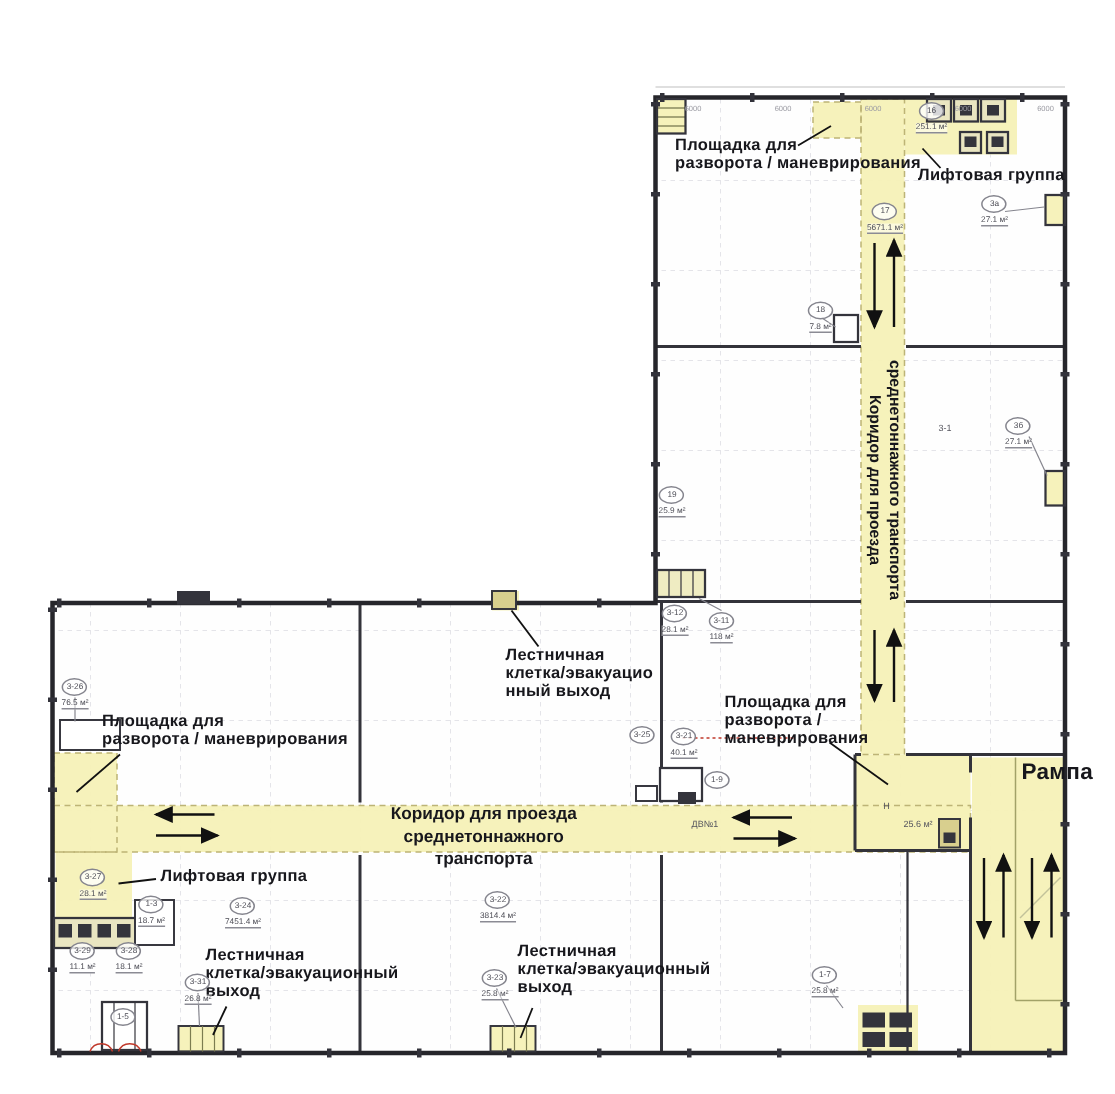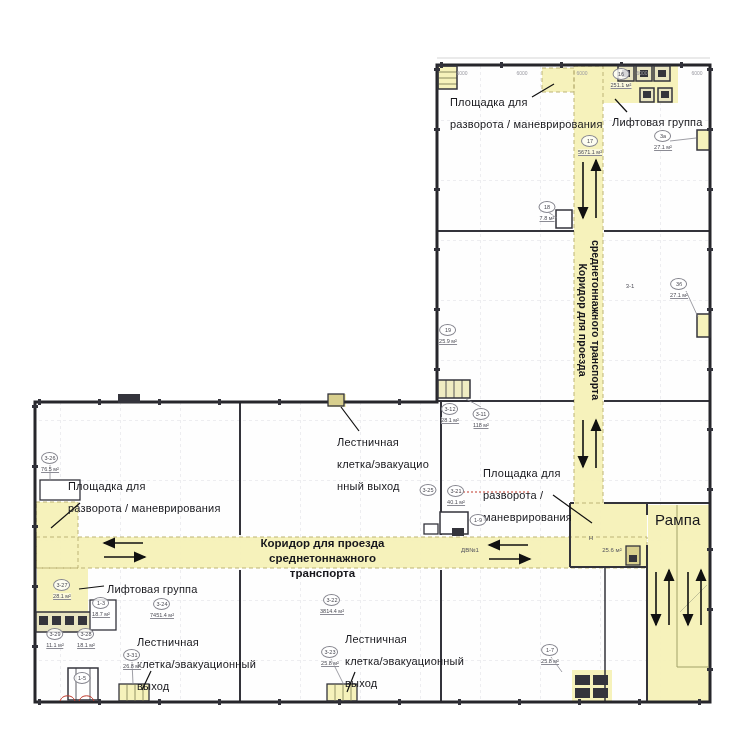--- a/index.html
+++ b/index.html
@@ -1,21 +1,21 @@
 <!DOCTYPE html>
 <html><head>
 <meta charset="utf-8">
 <style>
   html,body{margin:0;padding:0;background:#ffffff;}
   .plan{position:relative;width:743px;height:729px;background:#ffffff;overflow:hidden;
         font-family:"Liberation Sans", sans-serif;}
   .plan svg{position:absolute;left:0;top:0;}
-  .lbl{position:absolute;white-space:pre-line;font-weight:normal;color:#17171c;
-       font-size:11px;line-height:22px;letter-spacing:.2px;}
-  .lbl.big{font-size:15px;}
+  .lbl{position:absolute;white-space:pre-line;font-weight:bold;color:#17171c;
+       font-size:11px;line-height:12px;letter-spacing:.2px;}
+  .lbl.big{font-size:15px;margin-left:26px;}
   .hcorr{position:absolute;left:235px;top:536px;width:175px;text-align:center;
          font-weight:bold;color:#17171c;font-size:11.5px;line-height:15px;}
   .hcorr span{display:block;}
   .vcorr{position:absolute;left:489px;top:307px;width:200px;height:26px;
          transform:rotate(90deg);display:flex;flex-direction:column-reverse;
          align-items:center;justify-content:center;font-weight:bold;color:#17171c;
          font-size:10.5px;line-height:13px;}
   .tag{position:absolute;display:flex;flex-direction:column;align-items:center;
        transform:translate(-50%,-6px);z-index:4;}
   .tag .c{min-width:13px;height:10px;padding:0 1px;border:1px solid #85858e;border-radius:50%;

